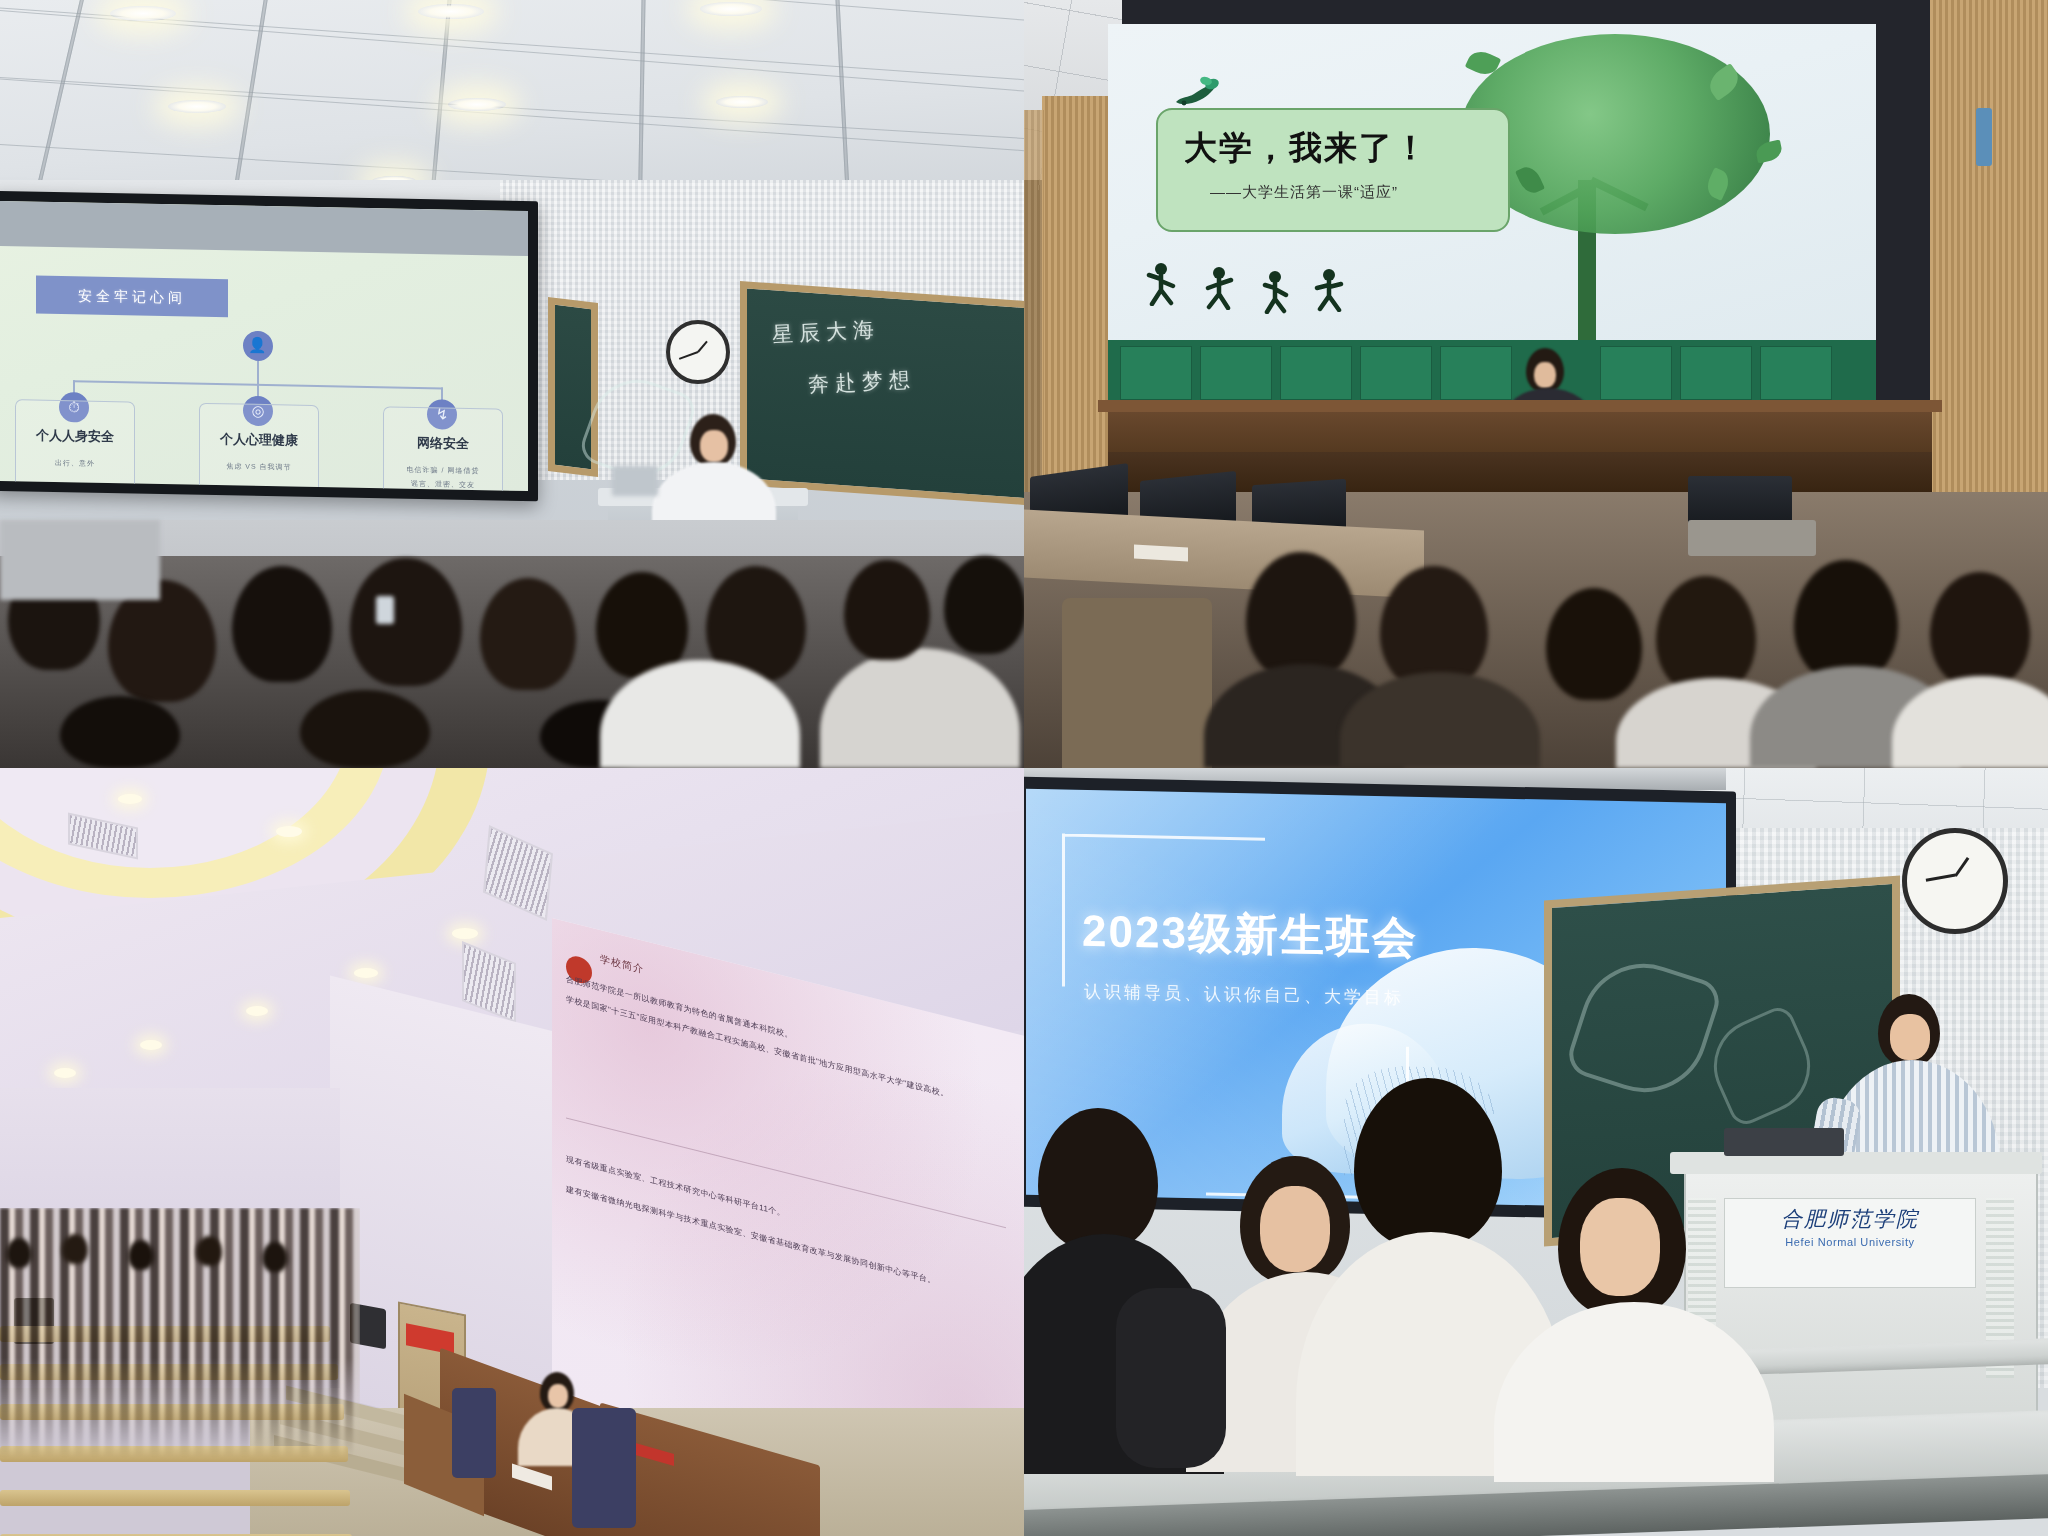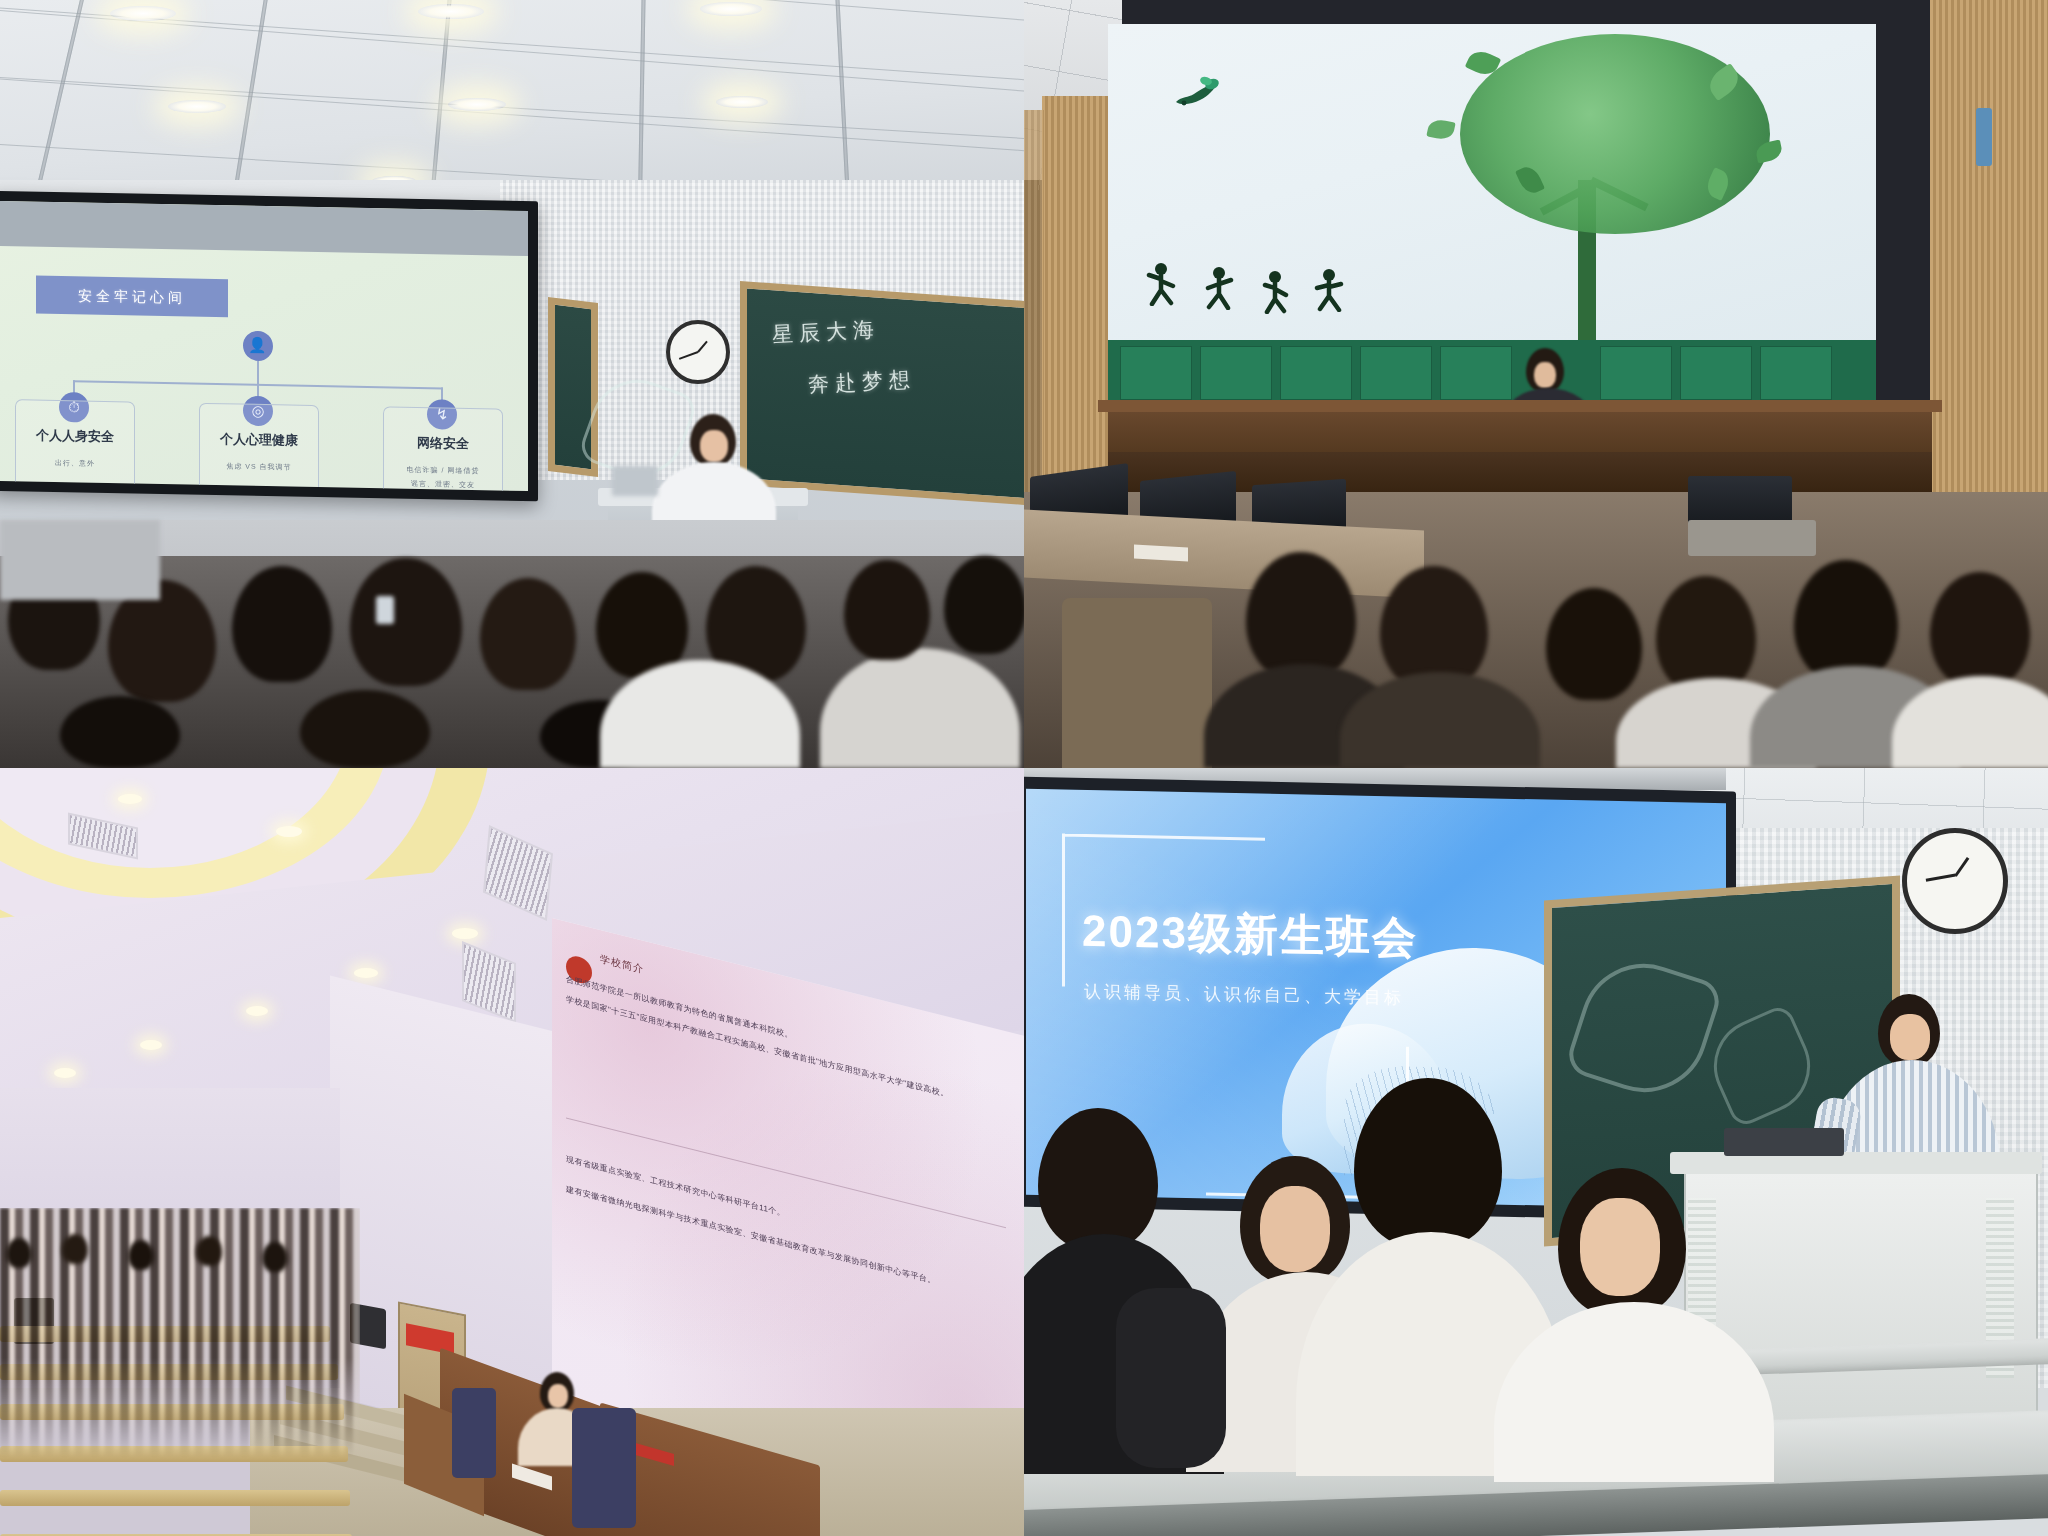--- a/index.html
+++ b/index.html
@@ -271,20 +271,24 @@
             <path d="M15 13 L15 29 L7 42 M15 29 L24 41 M15 18 L5 15 M15 19 L26 25" stroke="#14331f" stroke-width="4.5" fill="none" stroke-linecap="round"></path>
           </svg>
       </div>
       <div class="c2-runner" style="left:206px;top:244px;">
         <svg width="30" height="44" viewBox="0 0 30 44">
             <circle cx="15" cy="7" r="6" fill="#14331f"></circle>
             <path d="M15 13 L15 28 L6 41 M15 28 L25 42 M15 17 L3 20 M15 19 L27 16" stroke="#14331f" stroke-width="4.5" fill="none" stroke-linecap="round"></path>
           </svg>
       </div>
 
+      <div class="c2-bubble">
+        <div class="t1">大学，我来了！</div>
+        <div class="t2">——大学生活第一课“适应”</div>
+      </div>
     </div>
 
     <div class="c2-stage"></div>
     <div class="c2-stagepanel" style="left:96px;top:346px;"></div>
     <div class="c2-stagepanel" style="left:176px;top:346px;"></div>
     <div class="c2-stagepanel" style="left:256px;top:346px;"></div>
     <div class="c2-stagepanel" style="left:336px;top:346px;"></div>
     <div class="c2-stagepanel" style="left:416px;top:346px;"></div>
     <div class="c2-stagepanel" style="left:576px;top:346px;"></div>
     <div class="c2-stagepanel" style="left:656px;top:346px;"></div>
@@ -427,20 +431,24 @@
     <div class="c4-clock" style="left:878px;top:60px;width:96px;height:96px;"></div>
 
     <div class="head" style="left:854px;top:226px;width:62px;height:72px;background:#231913;"></div>
     <div class="abs" style="left:866px;top:246px;width:40px;height:46px;border-radius:45%;background:#e8c2a1;"></div>
     <div class="shoulder" style="left:800px;top:292px;width:176px;height:150px;background:repeating-linear-gradient(90deg,#eef2f6 0 5px,#b9c7d6 5px 9px);"></div>
     <div class="abs" style="left:786px;top:330px;width:44px;height:110px;border-radius:18px;background:repeating-linear-gradient(90deg,#e7ecf1 0 5px,#b3c2d2 5px 9px);transform:rotate(10deg);"></div>
 
     <div class="c4-podium" style="left:660px;top:400px;width:350px;height:250px;"></div>
     <div class="abs" style="left:646px;top:384px;width:372px;height:22px;background:#dfe3e1;border-radius:3px;"></div>
     <div class="abs" style="left:700px;top:360px;width:120px;height:28px;background:#3c4046;border-radius:3px;"></div>
+    <div class="c4-plate" style="left:700px;top:430px;width:250px;height:88px;">
+      <div class="cn">合肥师范学院</div>
+      <div class="en">Hefei Normal University</div>
+    </div>
     <div class="abs" style="left:664px;top:430px;width:28px;height:180px;background:repeating-linear-gradient(0deg,#c9d3cd 0 3px,#eef2ef 3px 7px);opacity:.6;"></div>
     <div class="abs" style="left:962px;top:430px;width:28px;height:180px;background:repeating-linear-gradient(0deg,#c9d3cd 0 3px,#eef2ef 3px 7px);opacity:.6;"></div>
 
     <div class="c4-bench" style="left:-10px;top:660px;width:1050px;height:70px;transform:rotate(-2deg);"></div>
     <div class="c4-bench" style="left:-10px;top:588px;width:1050px;height:26px;transform:rotate(-2deg);"></div>
     <div class="abs" style="left:-10px;top:724px;width:1050px;height:44px;background:linear-gradient(#8d9391,#5d6361);transform:rotate(-2deg);"></div>
 
     <div class="head" style="left:14px;top:340px;width:120px;height:142px;background:#1d1510;"></div>
     <div class="shoulder" style="left:-40px;top:466px;width:240px;height:240px;background:#1b1b1d;"></div>
     <div class="head" style="left:216px;top:388px;width:110px;height:128px;background:#241a13;"></div>

